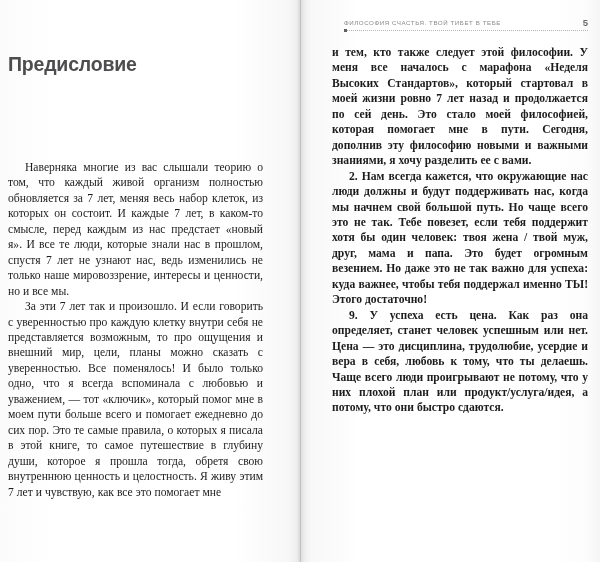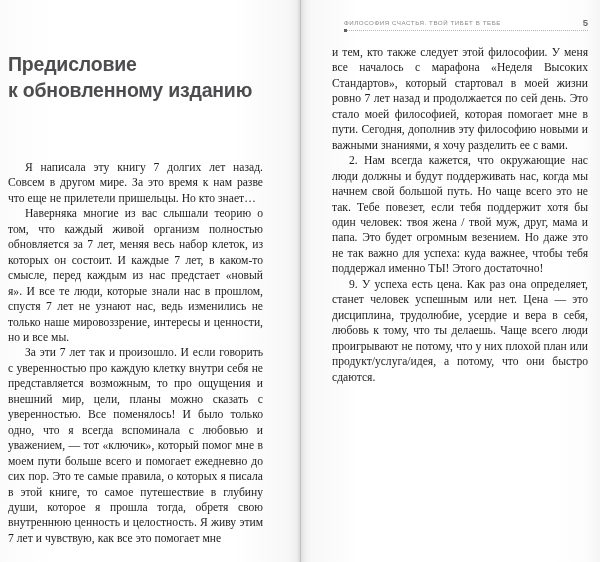--- a/index.html
+++ b/index.html
@@ -148,20 +148,21 @@
     width: 2.5px;
     height: 2.5px;
     background: #5e5e60;
   }
 
   .right-body {
     position: absolute;
     left: 0;
     top: 45px;
     width: 256px;
+    font-weight: bold;
   }
 
   
   .body-text p {
     margin: 0;
     font-size: 11.6px;
     line-height: 15.45px;
     text-align: justify;
     text-indent: 17px;
     color: #1c1c1c;
@@ -196,25 +197,23 @@
   <div class="page page-right">
     <div class="speckle"></div>
   </div>
   <div class="gutter"></div>
   <div class="gutter-line"></div>
 
   <div class="left-content">
 
     <h1 class="chapter-title">
       <span class="tl">Предисловие</span>
-      <span class="tl">к обновленному изданию</span>
     </h1>
 
     <div class="left-body body-text">
-      <p>Я написала эту книгу 7 долгих лет назад. Совсем в другом мире. За это время к нам разве что еще не прилетели пришельцы. Но кто знает…</p>
       <p>Наверняка многие из вас слышали теорию о том, что каждый живой организм полностью обновляется за 7 лет, меняя весь набор клеток, из которых он состоит. И каждые 7 лет, в каком-то смысле, перед каждым из нас предстает «новый я». И все те люди, которые знали нас в прошлом, спустя 7 лет не узнают нас, ведь изменились не только наше мировоззрение, интересы и ценности, но и все мы.</p>
       <p>За эти 7 лет так и произошло. И если говорить с уверенностью про каждую клетку внутри себя не представляется возможным, то про ощущения и внешний мир, цели, планы можно сказать с уверенностью. Все поменялось! И было только одно, что я всегда вспоминала с любовью и уважением, — тот «ключик», который помог мне в моем пути больше всего и помогает ежедневно до сих пор. Это те самые правила, о которых я писала в этой книге, то самое путешествие в глубину души, которое я прошла тогда, обретя свою внутреннюю ценность и целостность. Я живу этим 7 лет и чувствую, как все это помогает мне</p>
     </div>
   </div>
 
   <div class="right-content">
 
     <div class="runhead">
       <span class="runhead-title">ФИЛОСОФИЯ СЧАСТЬЯ. ТВОЙ ТИБЕТ В ТЕБЕ</span>
       <span class="runhead-pageno">5</span>

